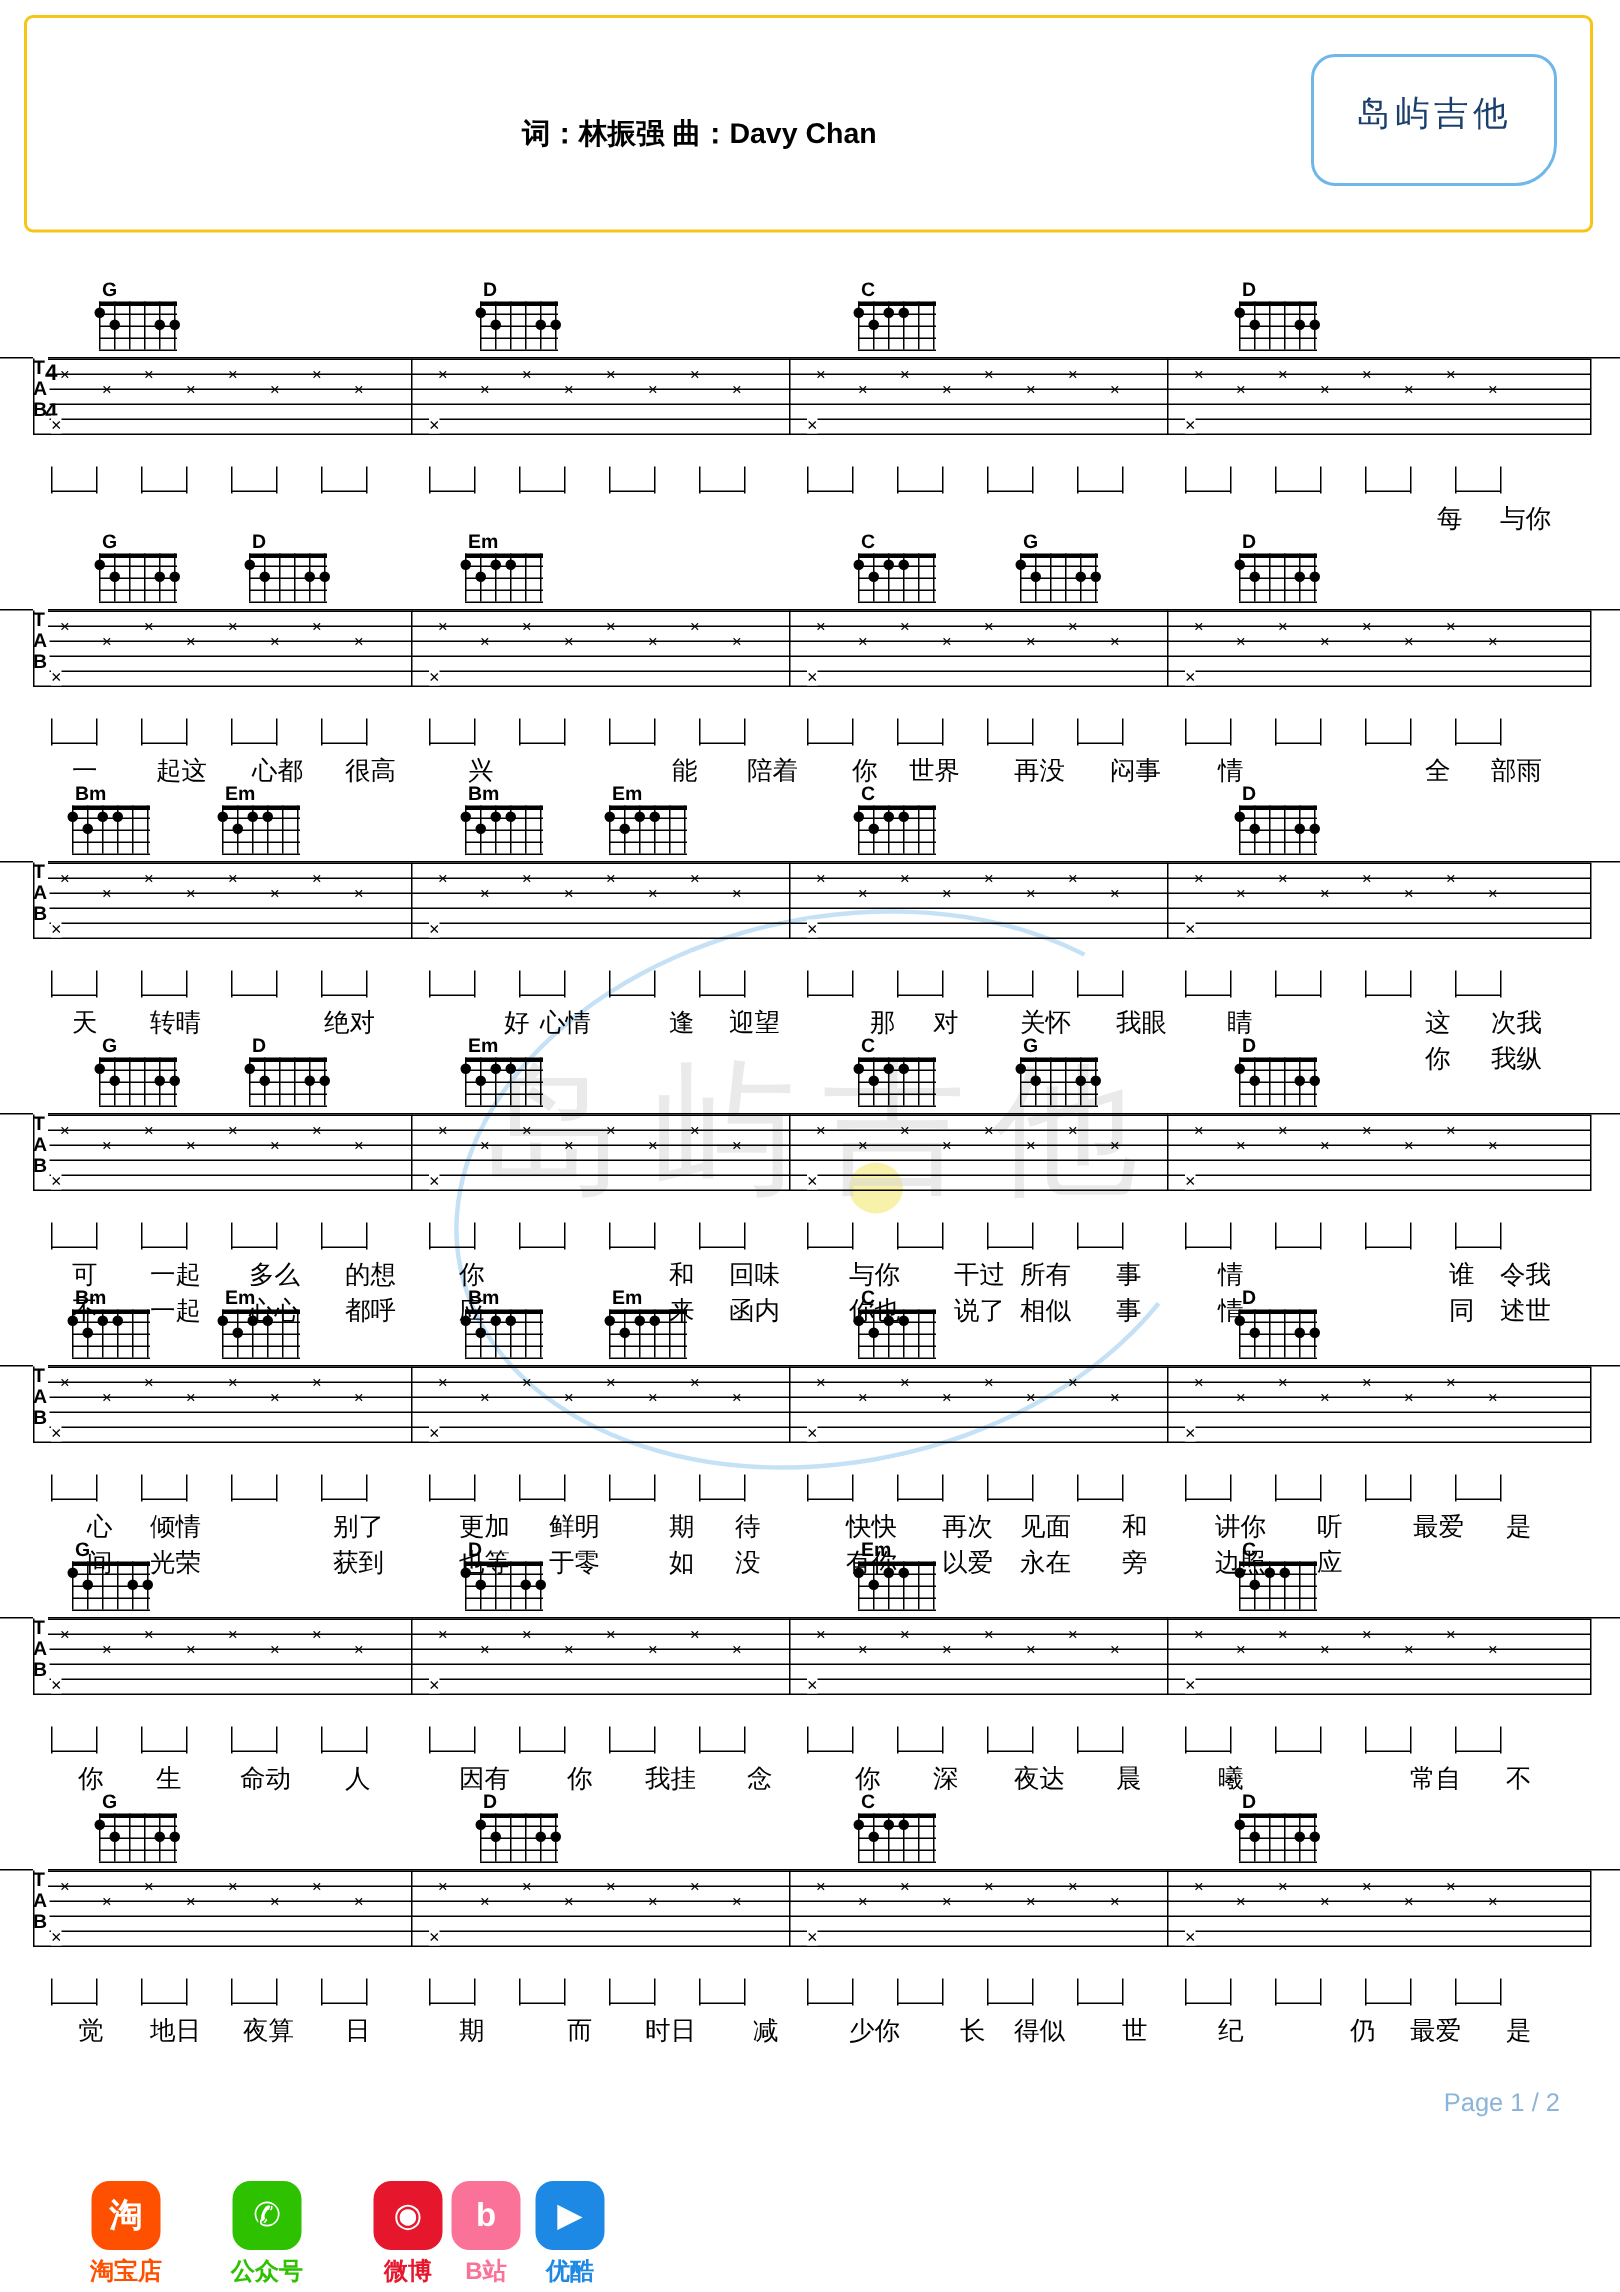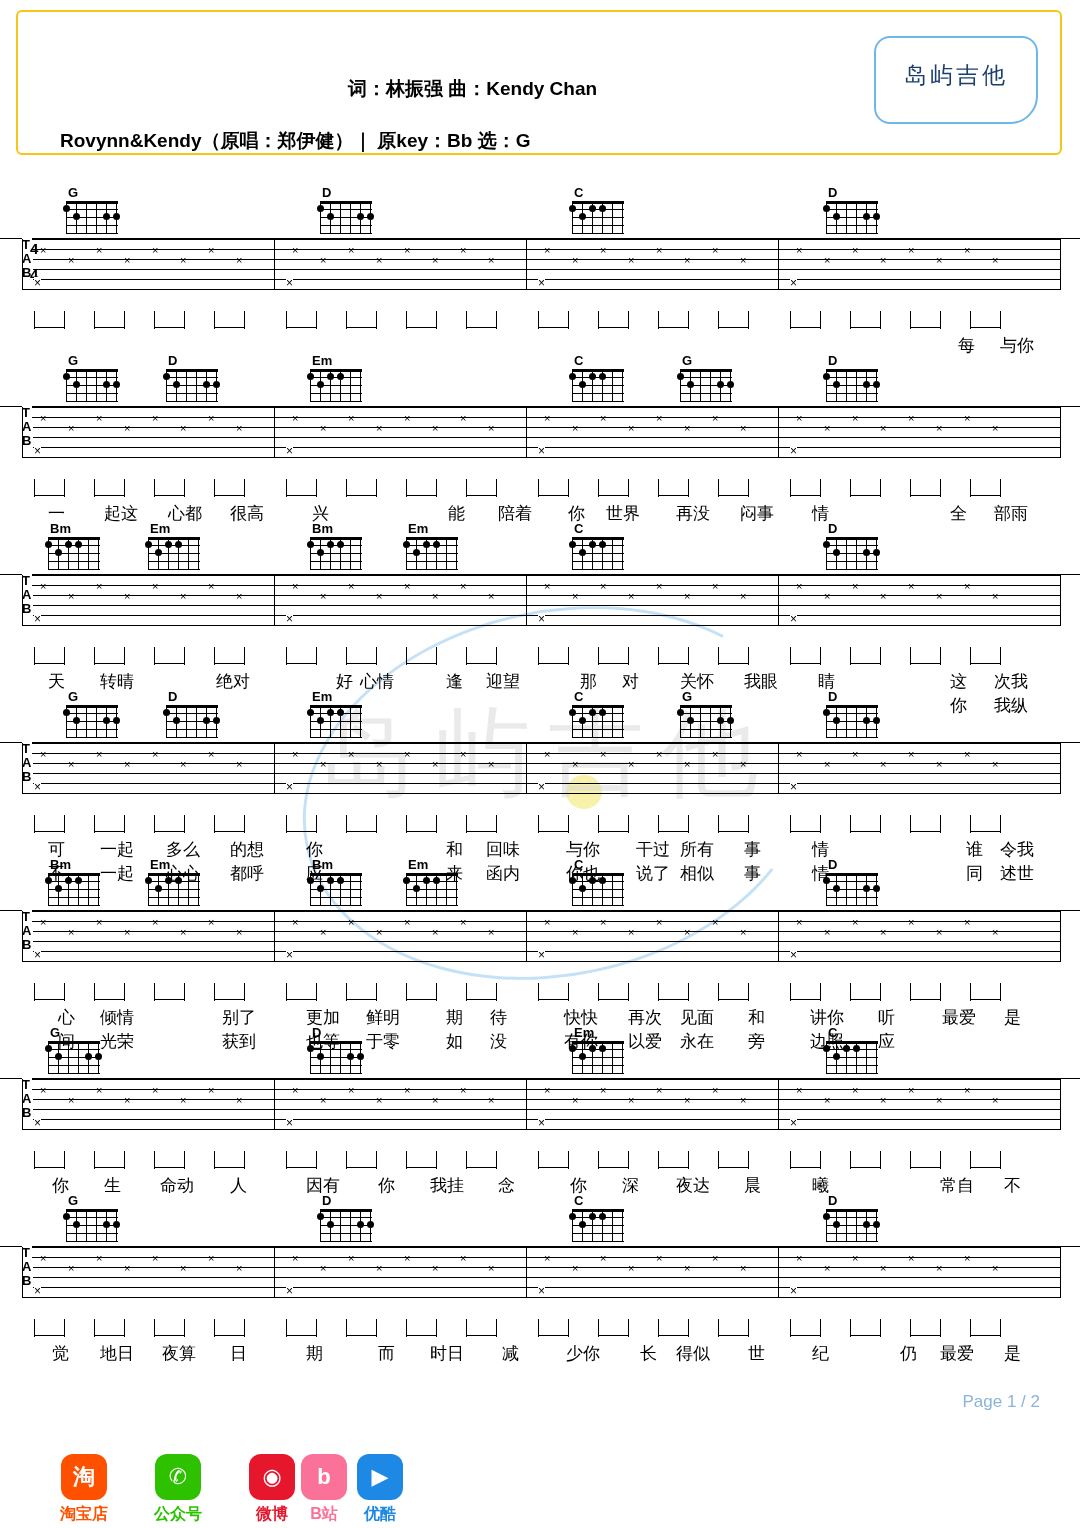--- a/index.html
+++ b/index.html
@@ -79,22 +79,21 @@
   .fitem{position:absolute;text-align:center;width:84px;}
   .fico{width:46px;height:46px;border-radius:12px;margin:0 auto;position:relative;}
   .fico span{position:absolute;left:0;top:0;width:46px;height:46px;line-height:46px;
     text-align:center;color:#fff;font-size:22px;font-weight:bold;}
   .flab{font-size:16px;font-weight:bold;margin-top:4px;}
 </style>
 </head>
 <body>
 
 <div class="header">
-  <div class="credit">词：林振强 曲：Kendy Chan</div>
-  <div class="subline">Rovynn&amp;Kendy（原唱：郑伊健）｜ 原key：Bb 选：G</div>
+  <div class="credit">词：林振强 曲：Davy Chan</div>
   <div class="logo-box">
     <div class="logo-text">岛屿吉他</div>
   </div>
 </div>
 
 <div class="wm-circle"></div>
 <div class="wm-dot"></div>
 <div class="wm">岛屿吉他</div>
 
 <div id="systems">

